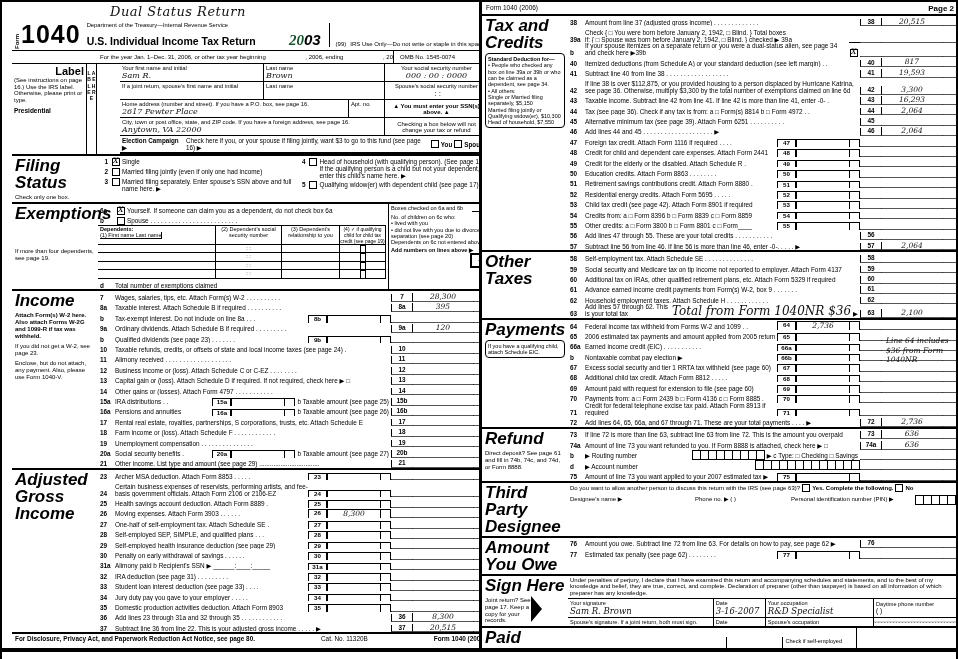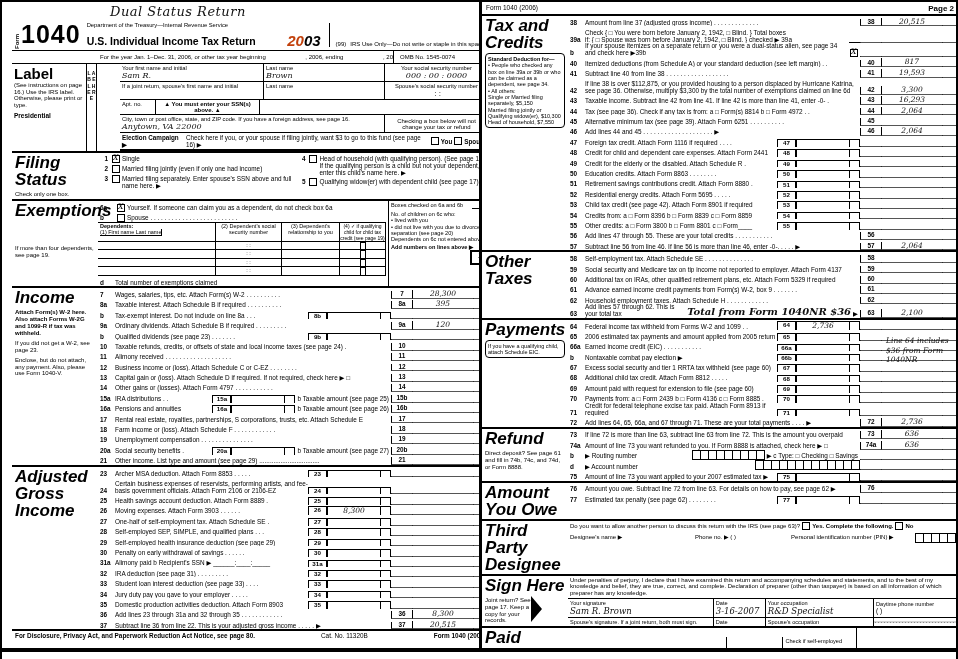--- a/index.html
+++ b/index.html
@@ -36,30 +36,30 @@
   
   .annotrow{height:21px;position:relative;}
   .annot{position:absolute;left:98px;top:2px;font-size:13px;letter-spacing:0.5px;}
   .h1{display:flex;align-items:flex-end;padding:0 3px 1px 2px;height:27px;box-sizing:border-box;}
   .vform{writing-mode:vertical-rl;transform:rotate(180deg);font-size:6px;font-weight:bold;line-height:1;margin-right:1px;}
   .n1040{font-size:25px;font-weight:bold;letter-spacing:1px;margin-right:6px;}
   .dept{flex:1;}
   .dept .d1{font-size:5.8px;}
   .dept .d2{font-size:10.5px;font-weight:bold;}
   .yr{font-size:15px;font-weight:bold;font-style:italic;margin:0 4px;}
-  .yr .y20{color:#c2410c;}
+  .yr .y20{color:#14532d;font-family:Liberation Serif, serif;}
   .c99{font-size:6px;margin:0 4px 2px 4px;border-left:1px solid #000;padding-left:6px;align-self:stretch;display:flex;align-items:flex-end;}
   .irsuse{font-size:6px;margin-bottom:2px;}
   .h2r{display:flex;font-size:6px;border-top:1px solid #000;border-bottom:1px solid #000;height:12px;align-items:center;padding-left:88px;}
   .h2r .fill{flex:1;}
   .omb{border-left:1px solid #000;align-self:stretch;display:flex;align-items:center;padding:0 6px;width:96px;box-sizing:border-box;}
   
   .lblband{display:flex;min-height:86px;}
   .lblleft{width:74px;flex:none;padding:1px 2px;box-sizing:border-box;}
-  .lblbig{font-size:15px;font-weight:bold;}
+  .lblbig{font-size:11px;font-weight:bold;text-align:right;}
   .lvert{width:11px;flex:none;border-left:1px solid #000;border-right:1px solid #000;font-size:5px;font-weight:bold;text-align:center;line-height:1.25;padding-top:6px;box-sizing:border-box;}
   .lfields{flex:1;display:flex;flex-direction:column;margin-left:23px;}
   .lr{display:flex;border-bottom:1px solid #000;flex:1;}
   .lc{border-right:1px solid #000;padding:1px 2px;box-sizing:border-box;position:relative;}
   .lc .cap{font-size:5.8px;line-height:1.05;}
   .lc .val{font-size:8px;}
   .ssncol{width:104px;flex:none;text-align:center;}
   .campaign{display:flex;align-items:center;font-size:6.3px;border-bottom:2px solid #000;padding:1px 2px;font-weight:bold;}
   
   .fsitem{display:flex;font-size:6.4px;line-height:1.1;margin-bottom:2px;}
@@ -77,21 +77,21 @@
   .dc3{width:58px;text-align:center;font-size:5.5px;}
   .dc4{width:46px;text-align:center;font-size:5px;}
   .dtr span{height:8.5px;}
   
   .foot{display:flex;justify-content:space-between;border-top:2px solid #000;font-size:6.4px;font-weight:bold;padding:1px 3px;align-items:center;}
   
   .p2hdr{display:flex;justify-content:space-between;font-size:6.5px;padding:2px 4px 1px 4px;}
   .p2hdr .pg{font-size:8px;font-weight:bold;}
   .sdbox{border:1px solid #000;border-radius:4px;font-size:5.5px;line-height:1.15;padding:2px;margin-top:2px;}
   .paynote{position:absolute;right:2px;top:16px;width:70px;font-size:7.5px;line-height:1.3;}
-  .hwv{font-size:10px;font-weight:bold;}
+  .hwv{font-size:12px;}
   .tpd{font-size:6px;}
   .sgrid{display:flex;border-top:1px solid #000;align-items:center;}
   .sgc{border-right:1px solid #000;padding:1px 2px;box-sizing:border-box;}
   .sgc .cap{font-size:5.6px;}
   .sgc .val{font-size:8.5px;}
   .sarrow{width:0;height:0;border-top:13px solid transparent;border-bottom:13px solid transparent;border-left:11px solid #000;margin:2px 0;}
   .arr{font-size:6px;}
 </style>
 </head>
 <body>
@@ -148,20 +148,24 @@
             </div>
           <div class="lc" style="flex:1">
               <div class="cap">Last name</div>
             </div>
           <div class="lc ssncol">
               <div class="cap">Spouse's social security number</div>
               <div class="val">&nbsp;:&nbsp;:</div>
             </div>
         </div>
         <div class="lr">
+          <div class="lc" style="flex:1.5">
+              <div class="cap">Home address (number and street). If you have a P.O. box, see page 16.</div>
+              <div class="val hw">2617 Pewter Place</div>
+            </div>
           <div class="lc" style="width:36px;">
               <div class="cap">Apt. no.</div>
             </div>
           <div class="lc ssncol" style="font-weight:bold;font-size:6px;display:flex;align-items:center;">
               <span>▲  You must enter your SSN(s) above.  ▲</span>
             </div>
         </div>
         <div class="lr">
           <div class="lc" style="flex:1.5">
               <div class="cap">City, town or post office, state, and ZIP code. If you have a foreign address, see page 16.</div>
@@ -1061,65 +1065,65 @@
               <span class="fmct"></span>
             </span>
             <span class="fsh shade"></span>
             <span class="famt"></span>
             <span class="fcts"></span>
           </div>
         </div>
     </div>
     <div class="sec">
       <div class="sb">
-          <div class="sbt">Amount You Owe</div>
-        </div>
-      <div class="rows" id="owe-rows">
-          <div class="frow">
-            <span class="flno">76</span>
-            <span class="flbl">Amount you owe. Subtract line 72 from line 63. For details on how to pay, see page 62 ▶</span>
-            <span class="fnb">76</span>
-            <span class="famt hw"></span>
-            <span class="fcts"></span>
-          </div>
-          <div class="frow">
-            <span class="flno">77</span>
-            <span class="flbl">Estimated tax penalty (see page 62)   .  .  .  .  .  .  .  .</span>
-            <span class="fmid">
-              <span class="fmnb">77</span>
-              <span class="fmamt hw"></span>
-              <span class="fmct"></span>
-            </span>
-            <span class="fsh shade"></span>
-            <span class="famt"></span>
-            <span class="fcts"></span>
-          </div>
-        </div>
-    </div>
-    <div class="sec">
-      <div class="sb">
           <div class="sbt">Third Party Designee</div>
         </div>
       <div class="rows tpd" style="padding:1px 2px;">
         <div style="display:flex;align-items:center;">
           <span>Do you want to allow another person to discuss this return with the IRS (see page 63)?</span>
           <span class="cb"></span>
             <b>Yes. Complete the following.</b>
           <span class="cb"></span>
             <b>No</b>
         </div>
         <div style="display:flex;margin-top:3px;">
           <span style="flex:1.3">Designee's name  ▶</span>
           <span style="flex:1">Phone no.  ▶  (        )</span>
           <span style="flex:1.3">Personal identification number (PIN)  ▶</span>
           <span><span class="bx"></span><span class="bx"></span><span class="bx"></span><span class="bx"></span><span class="bx"></span></span>
         </div>
       </div>
     </div>
     <div class="sec">
+      <div class="sb">
+          <div class="sbt">Amount You Owe</div>
+        </div>
+      <div class="rows" id="owe-rows">
+          <div class="frow">
+            <span class="flno">76</span>
+            <span class="flbl">Amount you owe. Subtract line 72 from line 63. For details on how to pay, see page 62 ▶</span>
+            <span class="fnb">76</span>
+            <span class="famt hw"></span>
+            <span class="fcts"></span>
+          </div>
+          <div class="frow">
+            <span class="flno">77</span>
+            <span class="flbl">Estimated tax penalty (see page 62)   .  .  .  .  .  .  .  .</span>
+            <span class="fmid">
+              <span class="fmnb">77</span>
+              <span class="fmamt hw"></span>
+              <span class="fmct"></span>
+            </span>
+            <span class="fsh shade"></span>
+            <span class="famt"></span>
+            <span class="fcts"></span>
+          </div>
+        </div>
+    </div>
+    <div class="sec">
       <div class="sb" style="position:relative;">
         <div class="sbt">Sign Here</div>
         <div style="display:flex;align-items:center;">
           <div class="sbn" style="width:46px;">Joint return? See page 17. Keep a copy for your records.</div>
           <div class="sarrow"></div>
         </div>
       </div>
       <div class="rows">
         <div class="tiny" style="padding:1px 2px;">Under penalties of perjury, I declare that I have examined this return and accompanying schedules and statements, and to the best of my knowledge and belief, they are true, correct, and complete. Declaration of preparer (other than taxpayer) is based on all information of which preparer has any knowledge.</div>
         <div class="sgrid">

